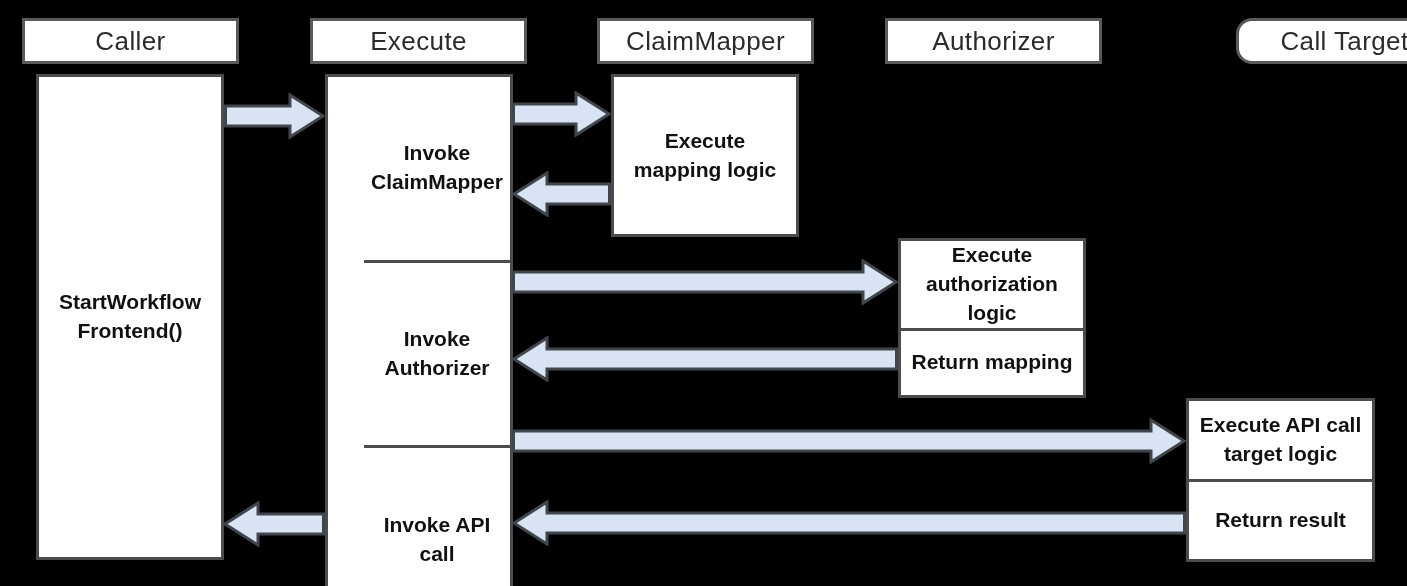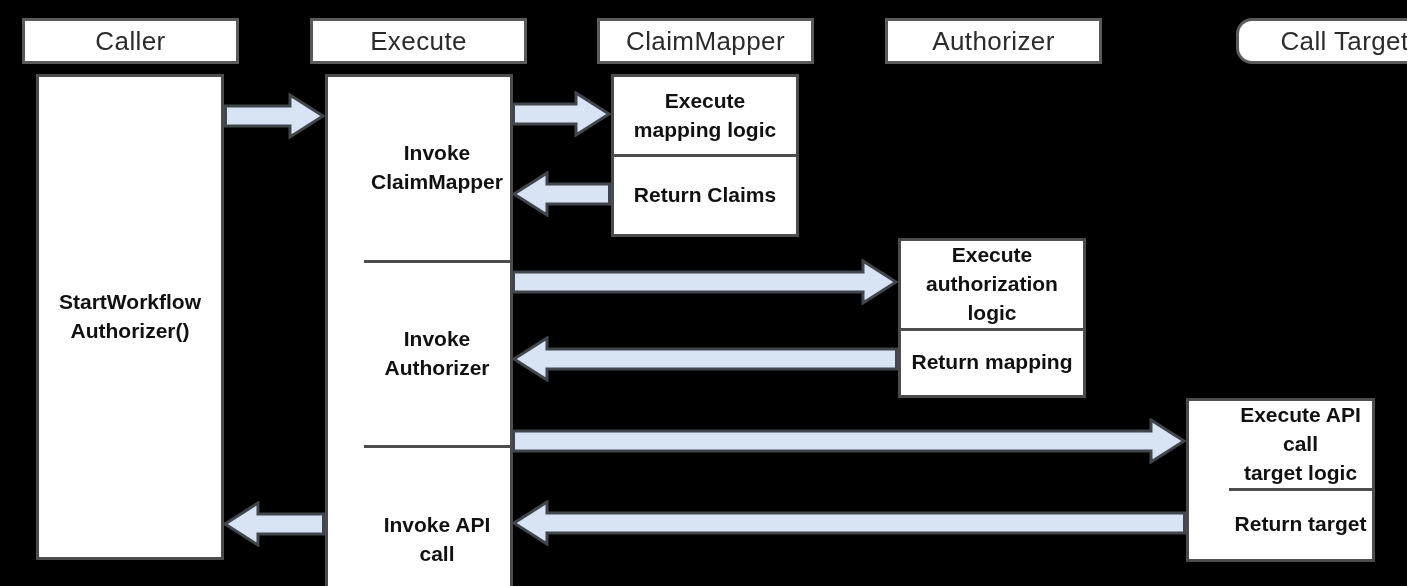--- a/index.html
+++ b/index.html
@@ -86,21 +86,21 @@
   <div class="lane-header" style="left:885px;">
       <span class="label">Authorizer</span>
     </div>
   <div class="lane-header" style="left:1236px;border-radius:16px;">
       <span class="label">Call Target</span>
     </div>
 
   <div class="box stack" style="left:36px; top:74px; width:188px; height:486px;">
     <div class="cell">
       <span class="label">StartWorkflow
-Authorizer()</span>
+Frontend()</span>
     </div>
   </div>
 
   <div class="box stack" style="left:325px; top:74px; width:188px; height:560px;padding-left:36px;">
     <div class="cell">
       <span class="label">Invoke
 ClaimMapper</span>
     </div>
     <div class="cell">
       <span class="label">Invoke
@@ -109,43 +109,40 @@
     <div class="cell">
       <span class="label">Invoke API call</span>
     </div>
   </div>
 
   <div class="box stack" style="left:611px; top:74px; width:188px; height:163px;">
     <div class="cell">
       <span class="label">Execute
 mapping logic</span>
     </div>
-    <div class="cell">
-      <span class="label">Return Claims</span>
-    </div>
   </div>
 
   <div class="box stack" style="left:898px; top:238px; width:188px; height:160px;">
     <div class="cell">
       <span class="label">Execute
 authorization
 logic</span>
     </div>
     <div class="cell">
       <span class="label">Return mapping</span>
     </div>
   </div>
 
-  <div class="box stack" style="left:1186px; top:398px; width:189px; height:164px;padding-left:40px;">
+  <div class="box stack" style="left:1186px; top:398px; width:189px; height:164px;">
     <div class="cell">
       <span class="label">Execute API call
 target logic</span>
     </div>
     <div class="cell">
-      <span class="label">Return target</span>
+      <span class="label">Return result</span>
     </div>
   </div>
 
   <svg class="arrow" style="left:224px; top:93px;" width="101" height="46" viewBox="0 0 101 46">
     <polygon points="1.5,13 66,13 66,2 99,23 66,44 66,33 1.5,33"></polygon>
   </svg>
 
   <svg class="arrow" style="left:512px; top:91px;" width="99" height="46" viewBox="0 0 99 46">
     <polygon points="1.5,13 64,13 64,2 97,23 64,44 64,33 1.5,33"></polygon>
   </svg>

